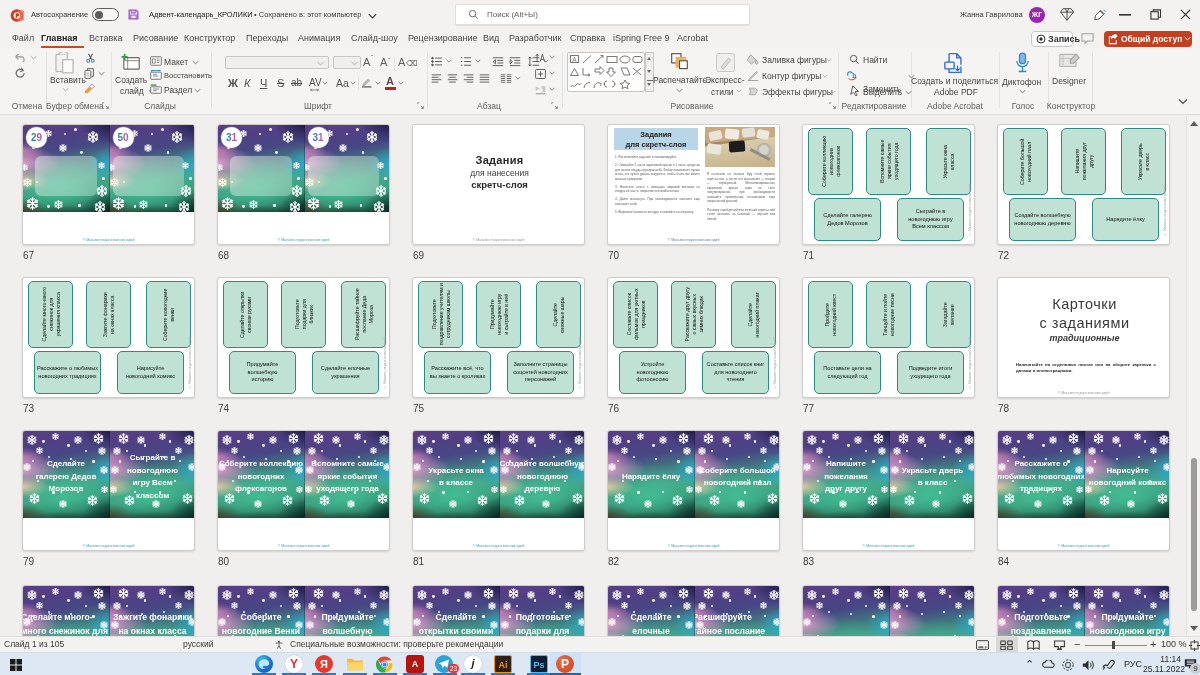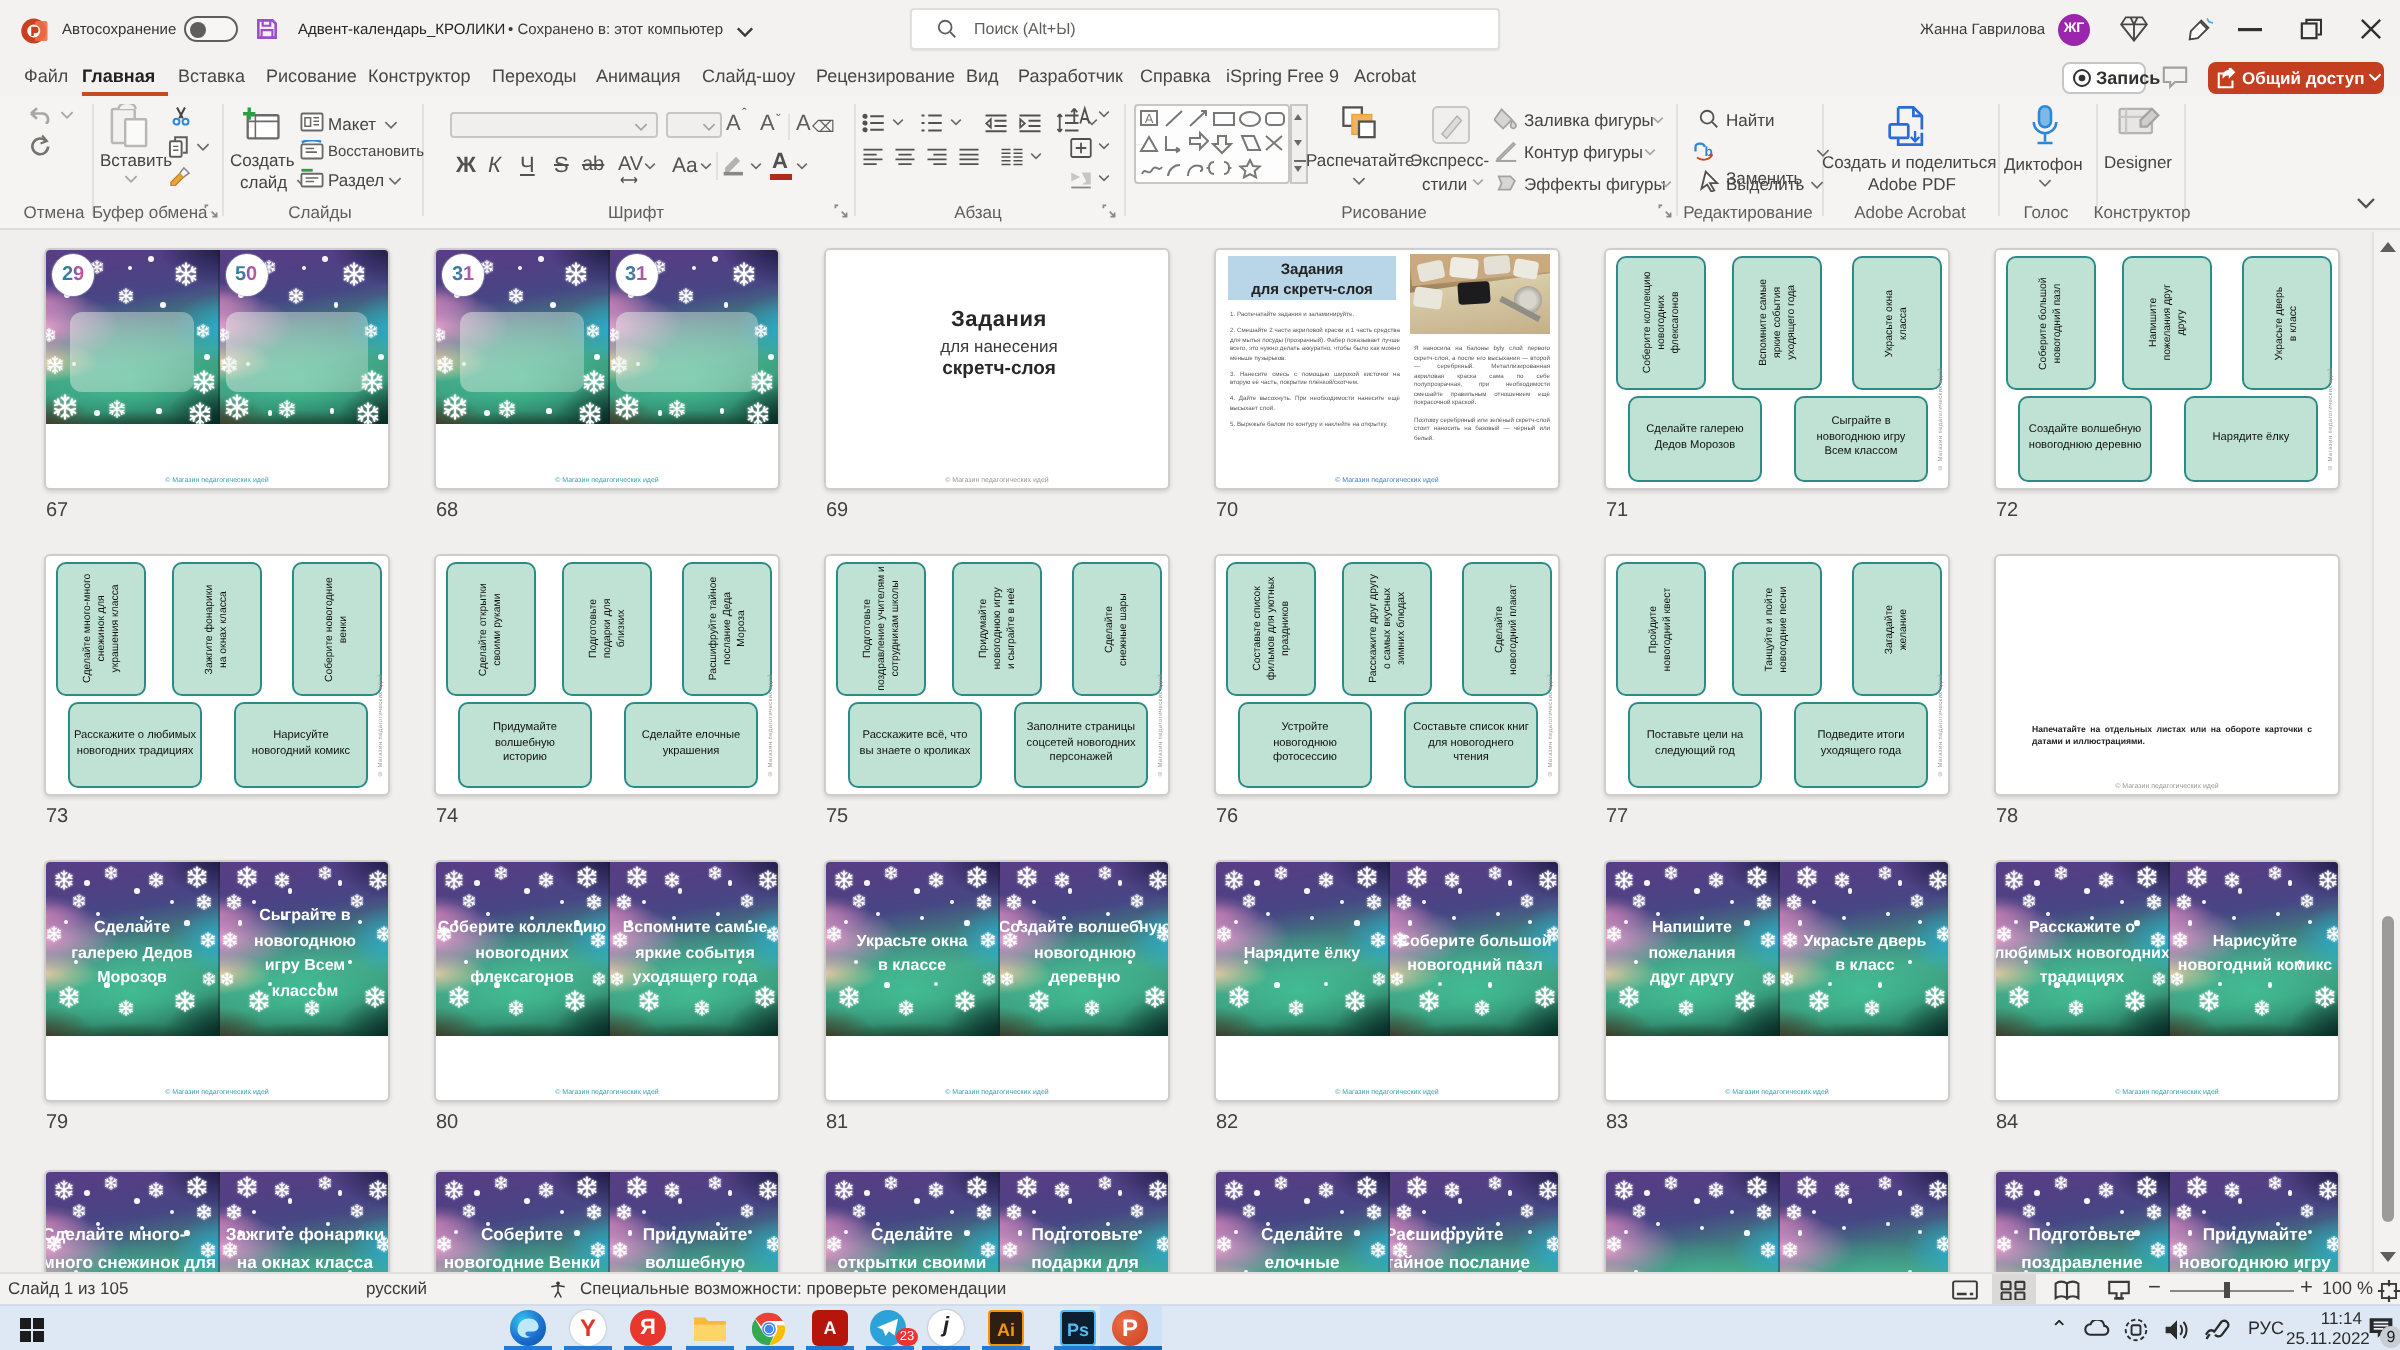--- a/index.html
+++ b/index.html
@@ -845,20 +845,25 @@
       </div>
       <div class="tc h" style="left:11px;top:73px;width:67px;height:43px">
         <span>Поставьте цели на<br>следующий год</span>
       </div>
       <div class="tc h" style="left:94px;top:73px;width:67px;height:43px">
         <span>Подведите итоги<br>уходящего года</span>
       </div>
       <div class="side">© Магазин педагогических идей</div>
     </div>
     <div class="slide ws" style="left:997px;top:161px">
+      <div style="position:absolute;left:0;top:18px;width:173px;text-align:center;color:#3a3a3a">
+        <div style="font-size:14.5px;letter-spacing:.5px">Карточки</div>
+        <div style="font-size:14.5px;letter-spacing:.5px;margin-top:3px">с заданиями</div>
+        <div style="font-size:9px;font-weight:700;font-style:italic;margin-top:2px">традиционные</div>
+      </div>
       <div style="position:absolute;left:18px;top:84px;width:140px;font-size:4.3px;line-height:6px;font-weight:700;color:#222;text-align:justify">Напечатайте на отдельных листах или на обороте карточки с датами и иллюстрациями.</div>
       <div class="foot g">© Магазин педагогических идей</div>
     </div>
     <div class="slide " style="left:22px;top:314px">
       <div class="au" style="left:0px;top:0;width:86.5px;height:87px">
         <svg class="sf" style="left:4px;top:4px;width:10px;height:10px" viewBox="-11 -11 22 22">
           <use href="#fk"></use>
         </svg>
         <svg class="sf" style="left:29px;top:2px;width:7px;height:7px" viewBox="-11 -11 22 22">
           <use href="#fk"></use>

